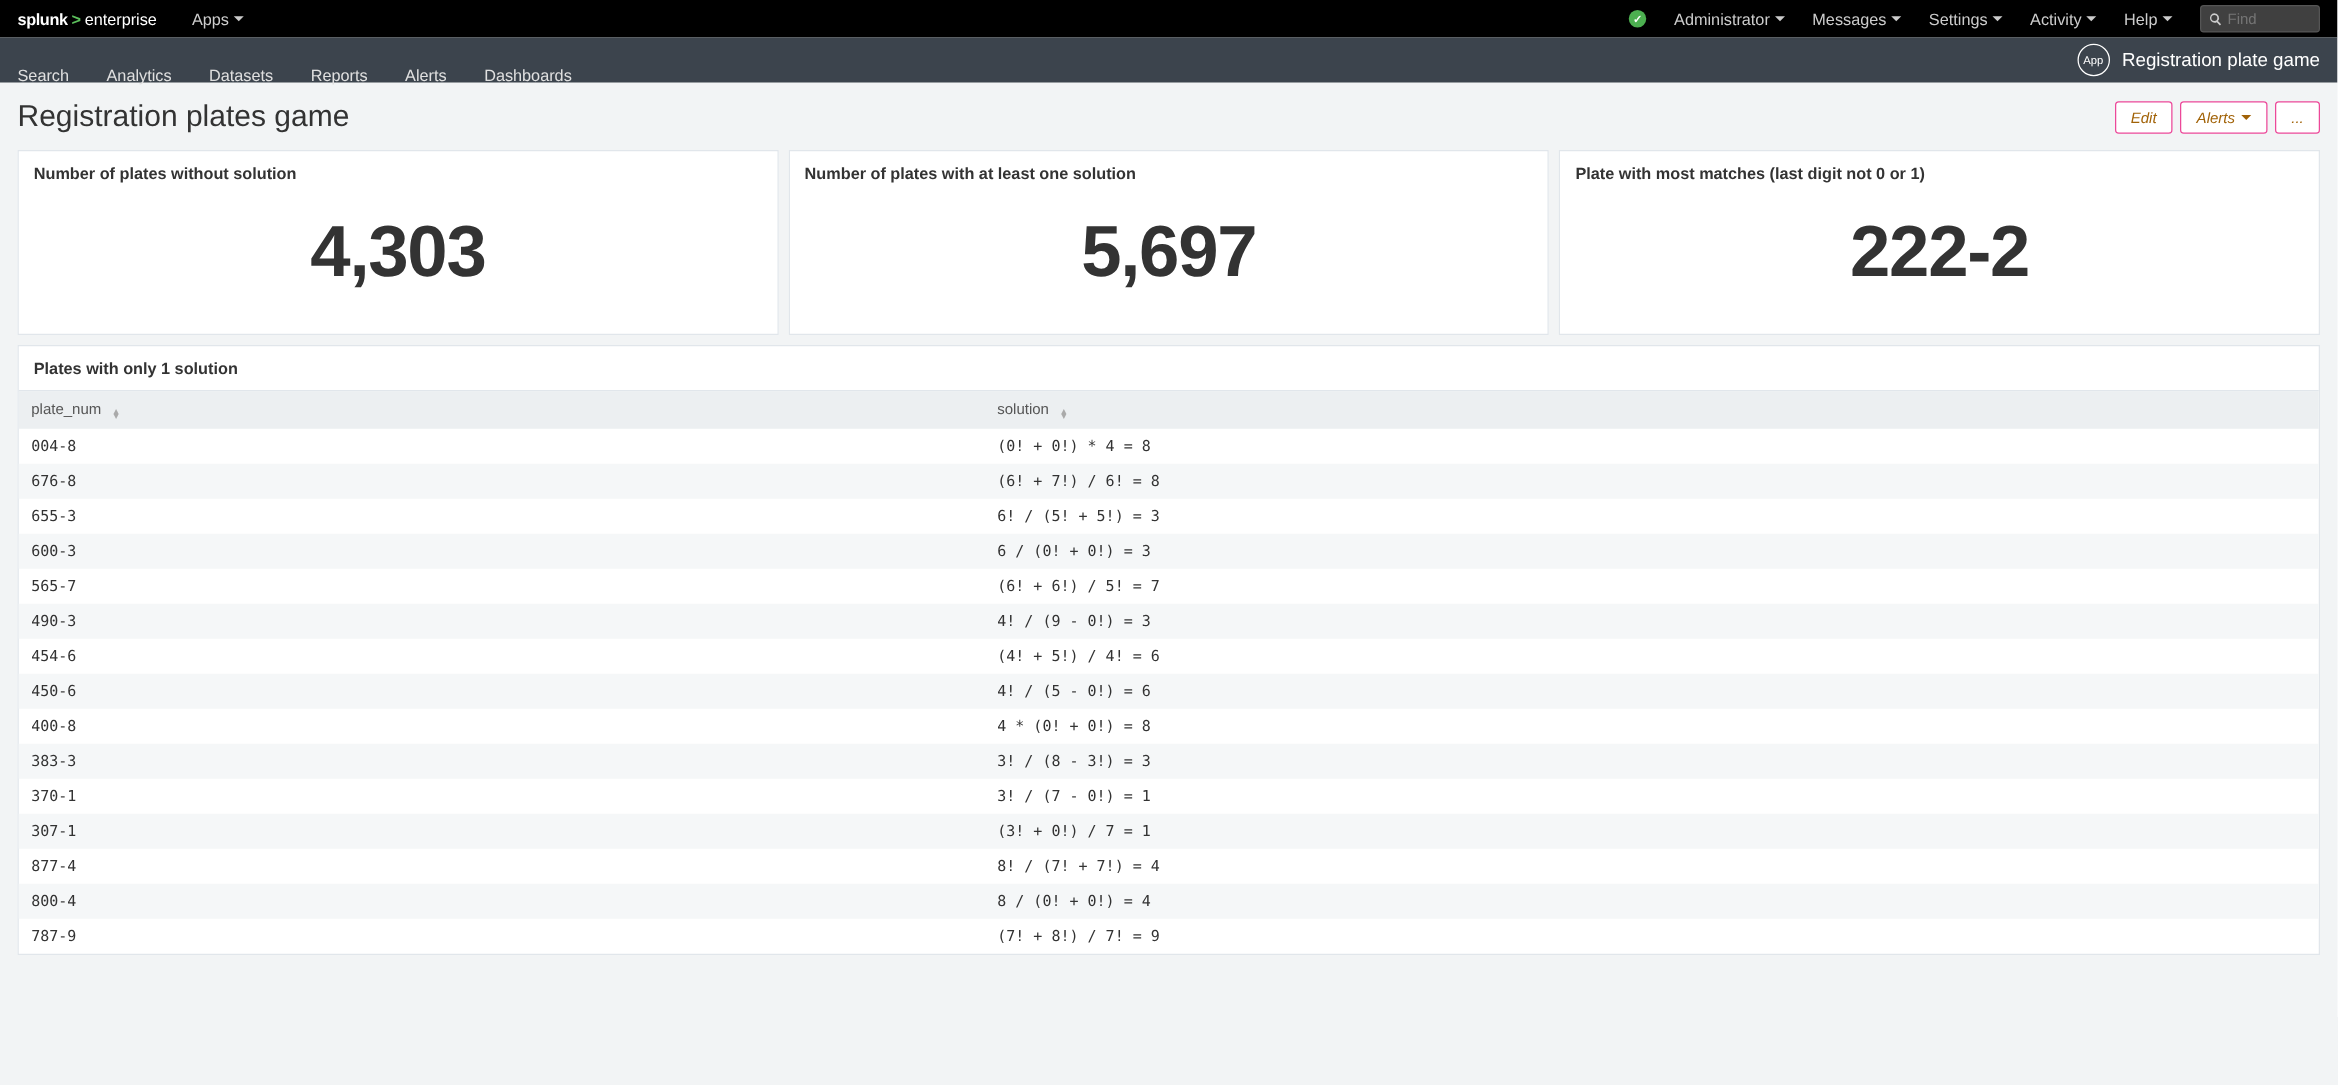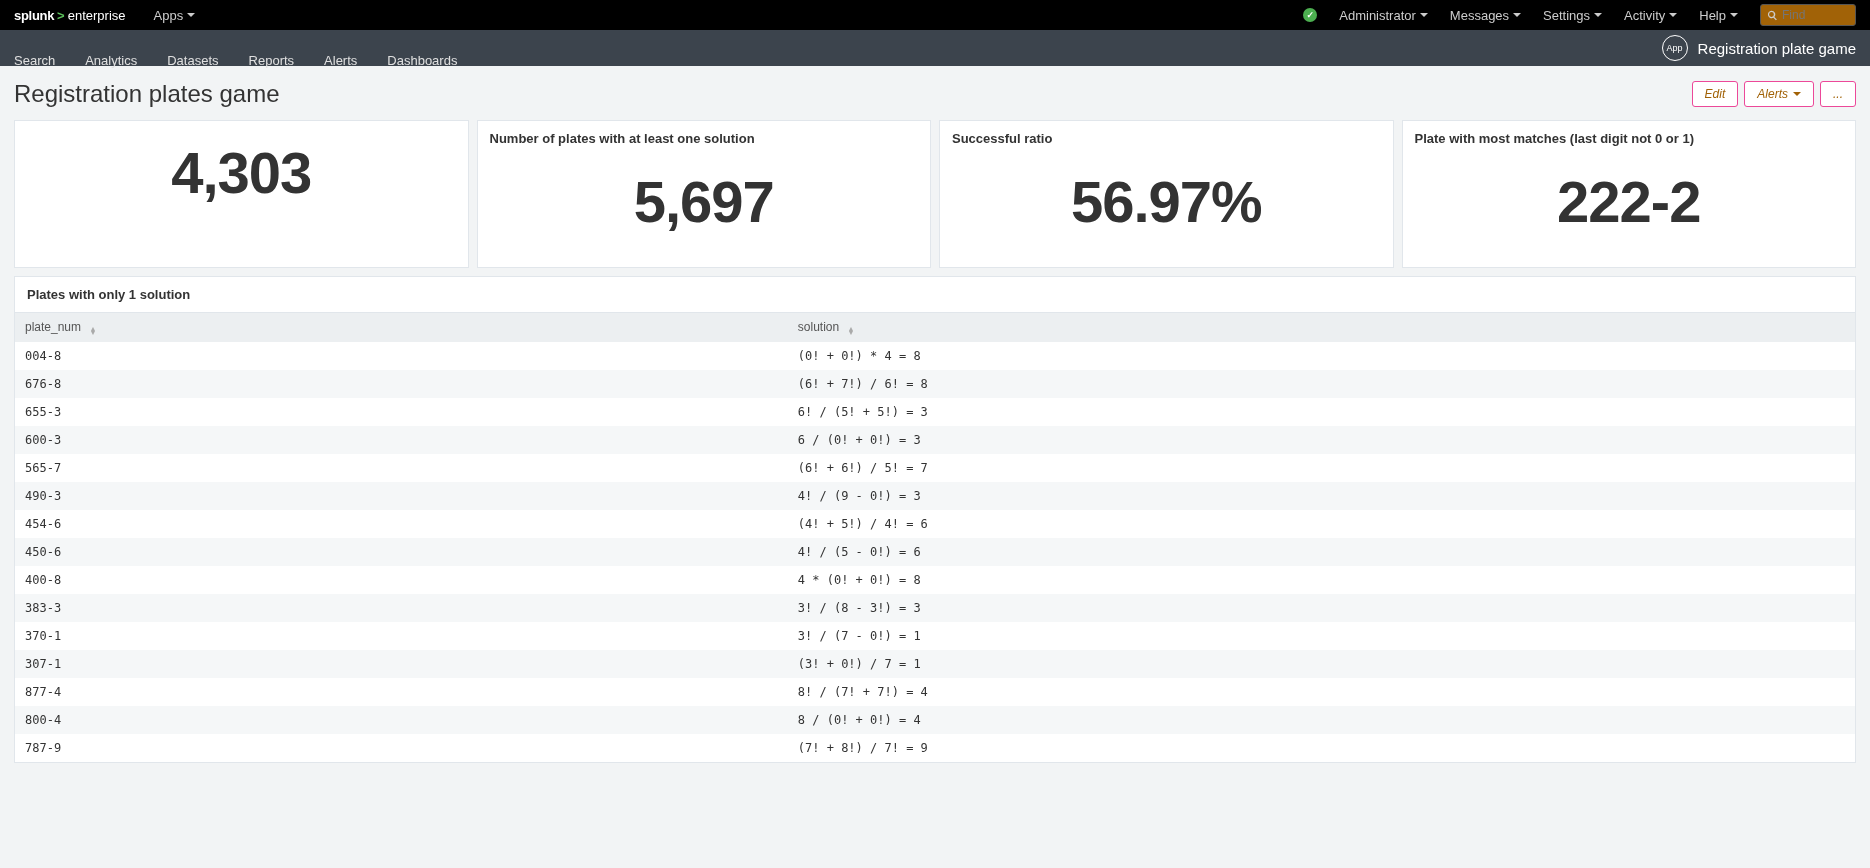--- a/index.html
+++ b/index.html
@@ -10,21 +10,21 @@
   .logo { display: flex; align-items: center; gap: 2px; }
   .logo-splunk { color: #fff; font-weight: 600; letter-spacing: -0.3px; }
   .logo-caret { color: #5cc05c; font-weight: bold; margin: 0 1px; }
   .logo-ent { color: #fff; font-weight: 300; }
   .topbar .apps { margin-left: 28px; cursor: pointer; display:flex; align-items:center; gap:4px; }
   .topbar .right { margin-left: auto; display: flex; align-items: center; gap: 22px; }
   .topbar .right .item { cursor: pointer; display:flex; align-items:center; gap:4px; }
   .status-ok { width:14px; height:14px; border-radius:50%; background:#4caf50; display:flex; align-items:center; justify-content:center; }
   .status-ok::after { content:"✓"; color:#fff; font-size:9px; font-weight:bold; }
   .caret-down { width:0; height:0; border-left:4px solid transparent; border-right:4px solid transparent; border-top:4px solid currentColor; display:inline-block; }
-  .findbox { display:flex; align-items:center; background:#a16207; border:1px solid #555; border-radius:3px; padding:2px 6px; width:96px; height:22px; color:#ccc; }
+  .findbox { display:flex; align-items:center; background:#404040; border:1px solid #555; border-radius:3px; padding:2px 6px; width:96px; height:22px; color:#ccc; }
   .findbox svg { width:11px; height:11px; fill:#ccc; margin-right:4px; flex-shrink:0; }
   .findbox input { background:transparent; border:none; outline:none; color:#ccc; font-size:12px; width:100%; }
   
   
   .navbar { background:#3c444d; height:36px; display:flex; align-items:center; padding:0 14px; color:#e0e0e0; font-size:13px; }
   .navbar .navitem { margin-right:30px; cursor:pointer;margin-top:24px; }
   .navbar .right { margin-left:auto; display:flex; align-items:center; gap:10px; color:#fff; font-size:15px; }
   .app-icon { width:26px; height:26px; border:1.5px solid #fff; border-radius:50%; display:flex; align-items:center; justify-content:center; font-size:9px; }
   
   
@@ -121,29 +121,26 @@
       <span class="caret-down"></span>
     </button>
     <button class="btn">
         <span>...</span>
       </button>
   </div>
 </div>
 
 <div class="panels" id="panels">
     <div class="panel">
+      <div class="panel-title">Number of plates without solution</div>
       <div class="panel-value">4,303</div>
     </div>
     <div class="panel">
       <div class="panel-title">Number of plates with at least one solution</div>
       <div class="panel-value">5,697</div>
-    </div>
-    <div class="panel">
-      <div class="panel-title">Successful ratio</div>
-      <div class="panel-value">56.97%</div>
     </div>
     <div class="panel">
       <div class="panel-title">Plate with most matches (last digit not 0 or 1)</div>
       <div class="panel-value">222-2</div>
     </div>
   </div>
 
 <div class="tablepanel">
   <div class="panel-title">Plates with only 1 solution</div>
   <table>

